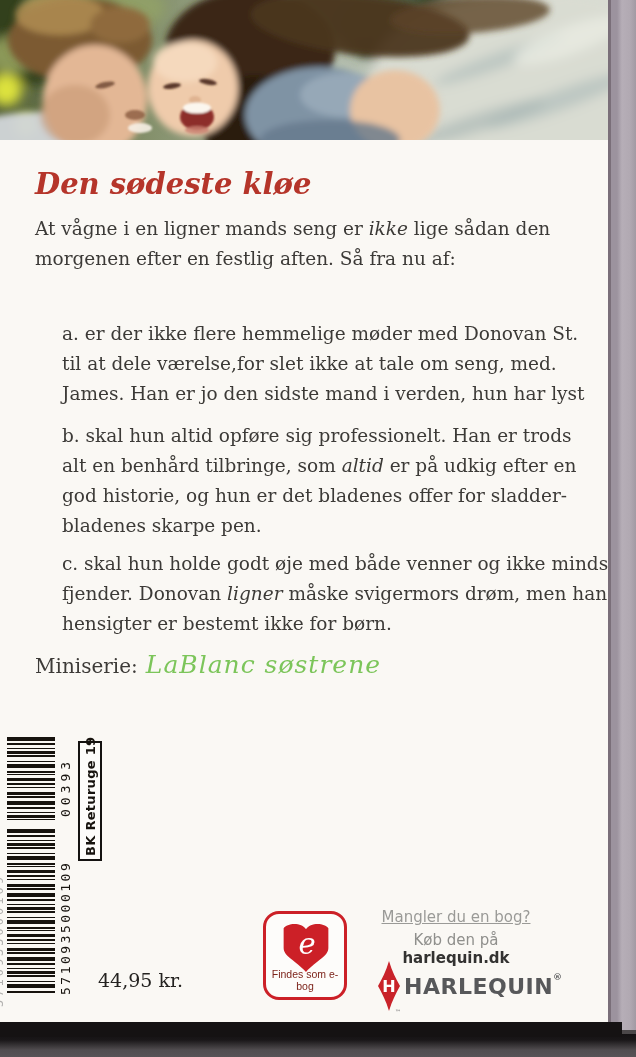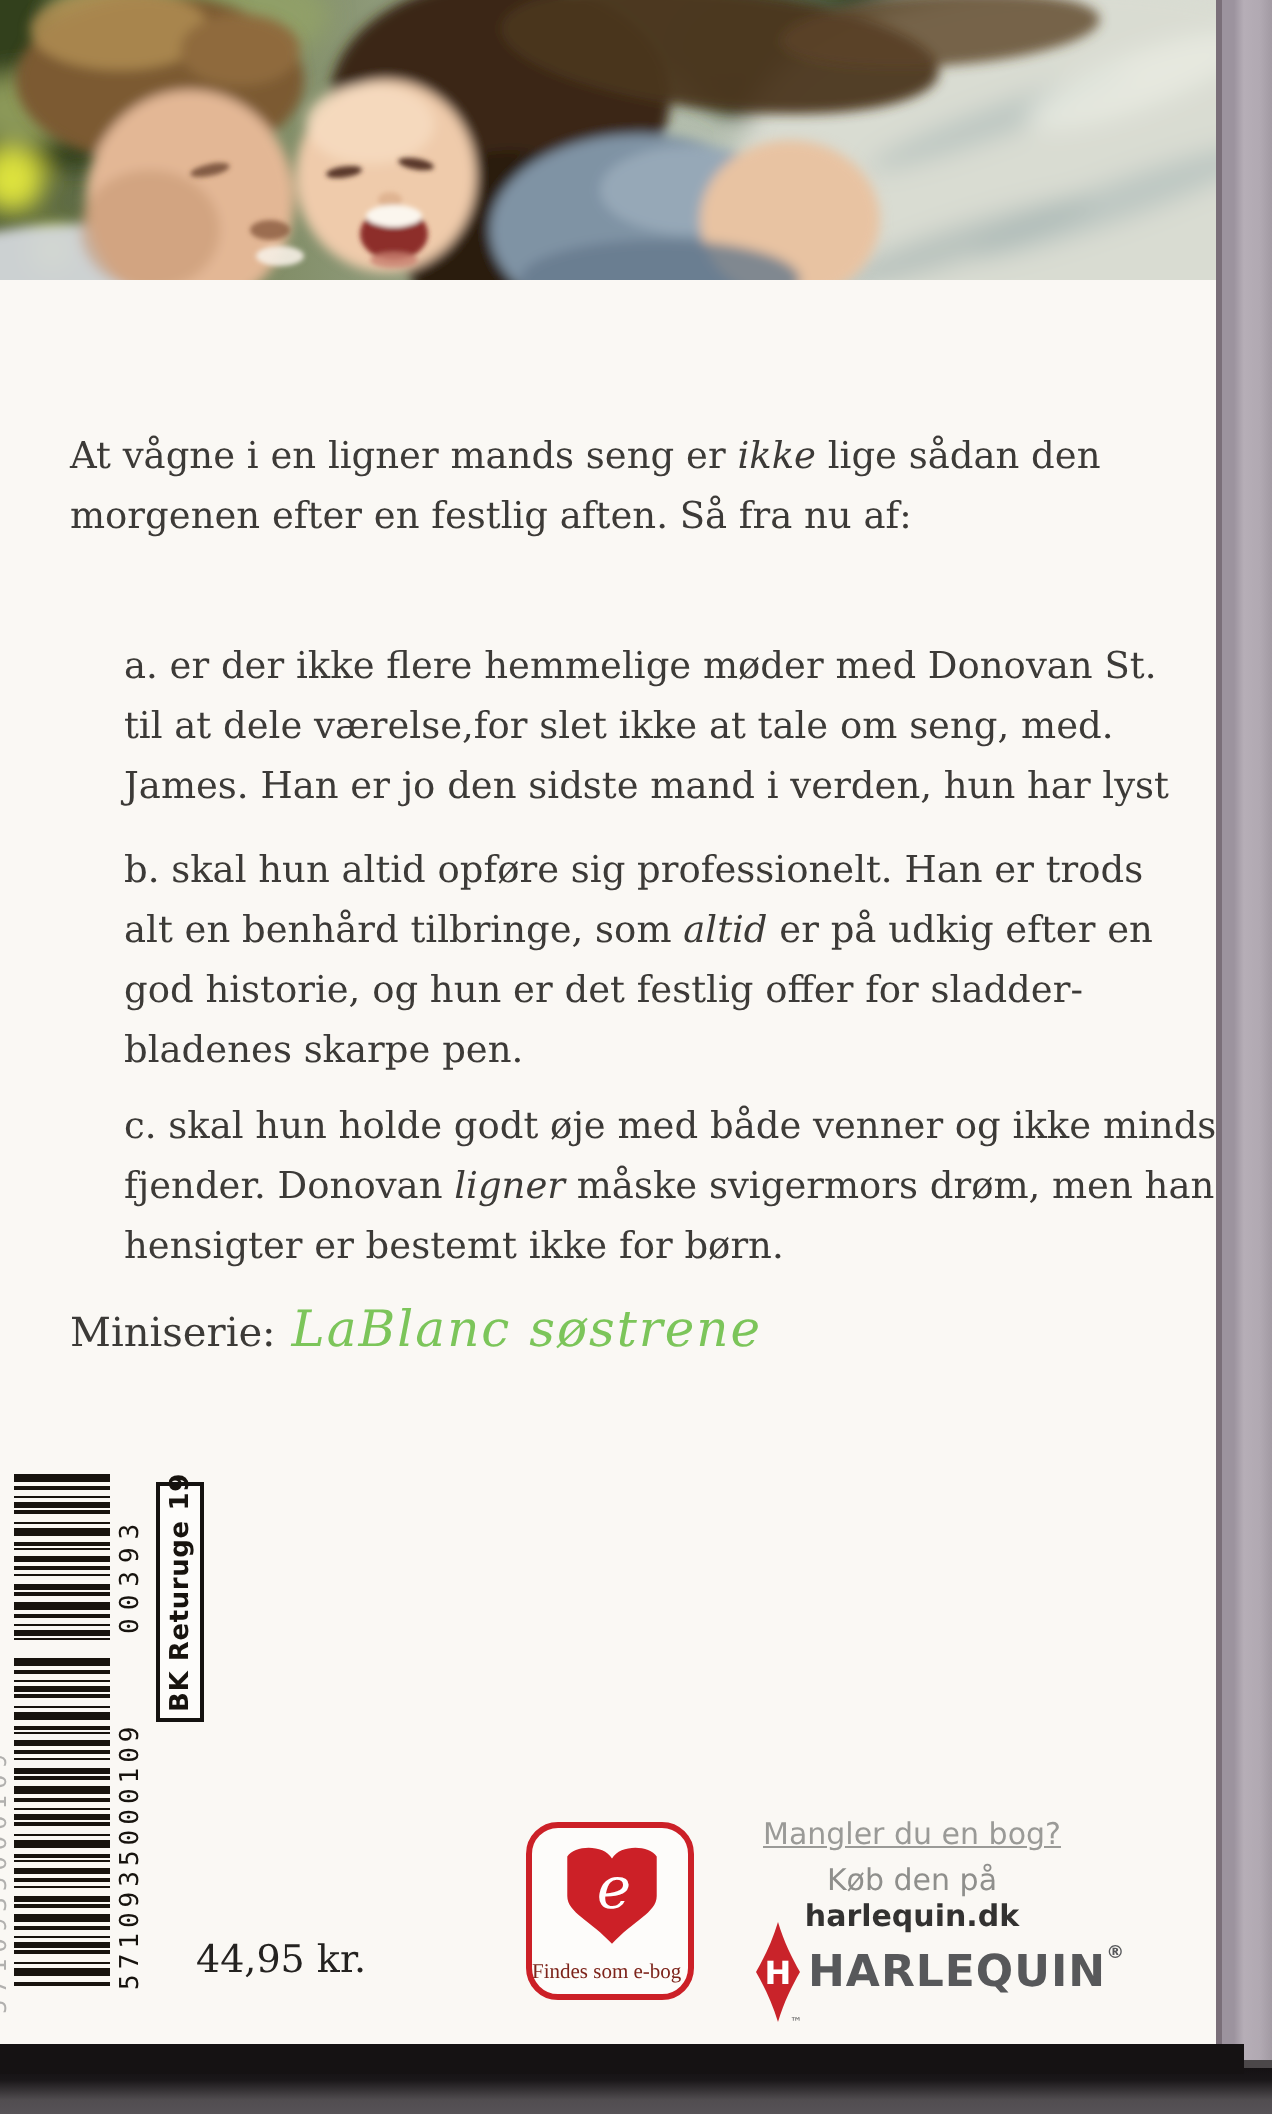--- a/index.html
+++ b/index.html
@@ -37,22 +37,22 @@
   .main-digits{left:51px;top:258px;font-size:13px;letter-spacing:2.5px;}
   .ret-box{position:absolute;left:71px;top:4px;width:24px;height:120px;border:2px solid #141210;background:#fdfcfa;box-sizing:border-box;}
   .ret-box .vtext{left:3px;top:113px;font-family:"DejaVu Sans", sans-serif;font-weight:bold;font-size:13px;letter-spacing:0.3px;}
   .ghost{position:absolute;left:0;top:845px;width:6px;height:165px;overflow:hidden;opacity:.5;}
   .ghost .vtext{left:-8px;top:162px;font-size:12px;letter-spacing:3px;color:#6b6b6b;}
   
   .price{position:absolute;left:98px;top:969px;font-size:19px;color:#242220;}
   
   .ebadge{position:absolute;left:263px;top:911px;width:84px;height:89px;border:3px solid #cc2027;border-radius:16px;background:#fdfcfa;box-sizing:border-box;}
   .ebadge svg{position:absolute;left:14px;top:5px;}
-  .ebadge .caption{position:absolute;left:0;bottom:5px;width:100%;text-align:left;
-    font-family:Liberation Serif, serif;font-size:10.5px;color:#7d241b;}
+  .ebadge .caption{position:absolute;left:0;bottom:5px;width:100%;text-align:center;
+    font-family:Liberation Sans, sans-serif;font-size:10.5px;color:#7d241b;}
   
   .promo{position:absolute;left:358px;top:908px;width:196px;text-align:center;font-family:"DejaVu Sans", sans-serif;}
   .promo .l1{font-size:15px;color:#9a9a97;margin-bottom:5px;text-decoration:underline;}
   .promo .l2{font-size:15px;color:#8f8f8c;}
   .promo .l2 b{color:#333231;}
   .logo{position:absolute;left:378px;top:961px;width:170px;height:56px;}
   .logo svg{position:absolute;left:0;top:0;}
   .wordmark{position:absolute;left:26px;top:11px;font-family:"DejaVu Sans", sans-serif;font-weight:bold;
     font-size:22px;letter-spacing:0.5px;color:#57585a;white-space:nowrap;}
   .wordmark .reg{font-size:9px;vertical-align:14px;}
@@ -124,33 +124,34 @@
         <ellipse cx="172" cy="86" rx="9" ry="2.8" fill="#5a392a" transform="rotate(-8 172 86)"></ellipse>
         <ellipse cx="208" cy="82" rx="9" ry="2.8" fill="#5a392a" transform="rotate(10 208 82)"></ellipse>
         <ellipse cx="195" cy="100" rx="6" ry="4" fill="#d9a986" opacity=".7"></ellipse>
         <ellipse cx="197" cy="117" rx="17" ry="13" fill="#8d2f2a"></ellipse>
         <ellipse cx="197" cy="108" rx="14" ry="5.5" fill="#fbf6ee"></ellipse>
         <ellipse cx="197" cy="130" rx="12" ry="4" fill="#c97f70" opacity=".8"></ellipse>
       </g>
     </svg>
   </div>
 
+  <div class="title">Den sødeste kløe</div>
   <div class="para p0">
       <div class="line"><span>At vågne i en ligner mands seng er </span><em>ikke</em><span> lige sådan den</span></div>
       <div class="line"><span>morgenen efter en festlig aften. Så fra nu af:</span></div>
     </div>
   <div class="para p1">
       <div class="line"><span>a. er der ikke flere hemmelige møder med Donovan St.</span></div>
       <div class="line"><span>til at dele værelse,for slet ikke at tale om seng, med.</span></div>
       <div class="line"><span>James. Han er jo den sidste mand i verden, hun har lyst</span></div>
     </div>
   <div class="para p2">
       <div class="line"><span>b. skal hun altid opføre sig professionelt. Han er trods</span></div>
       <div class="line"><span>alt en benhård tilbringe, som </span><em>altid</em><span> er på udkig efter en</span></div>
-      <div class="line"><span>god historie, og hun er det festlig offer for sladder-</span></div>
+      <div class="line"><span>god historie, og hun er det bladenes offer for sladder-</span></div>
       <div class="line"><span>bladenes skarpe pen.</span></div>
     </div>
   <div class="para p3">
       <div class="line"><span>c. skal hun holde godt øje med både venner og ikke mindst</span></div>
       <div class="line"><span>fjender. Donovan </span><em>ligner</em><span> måske svigermors drøm, men hans</span></div>
       <div class="line"><span>hensigter er bestemt ikke for børn.</span></div>
     </div>
   <div class="miniserie">
     <span>Miniserie:</span><span class="script">LaBlanc søstrene</span>
   </div>

